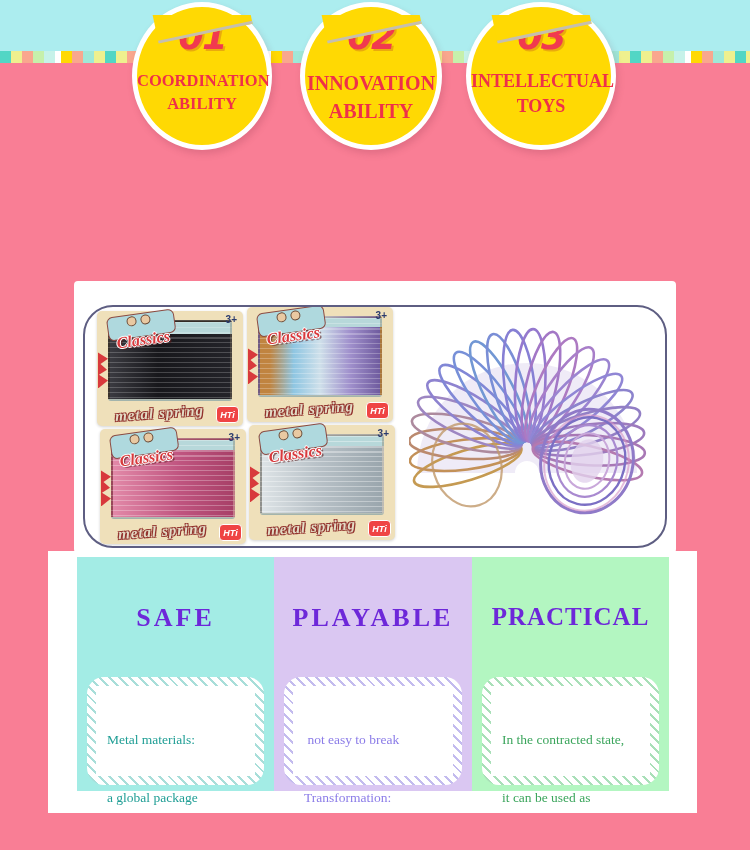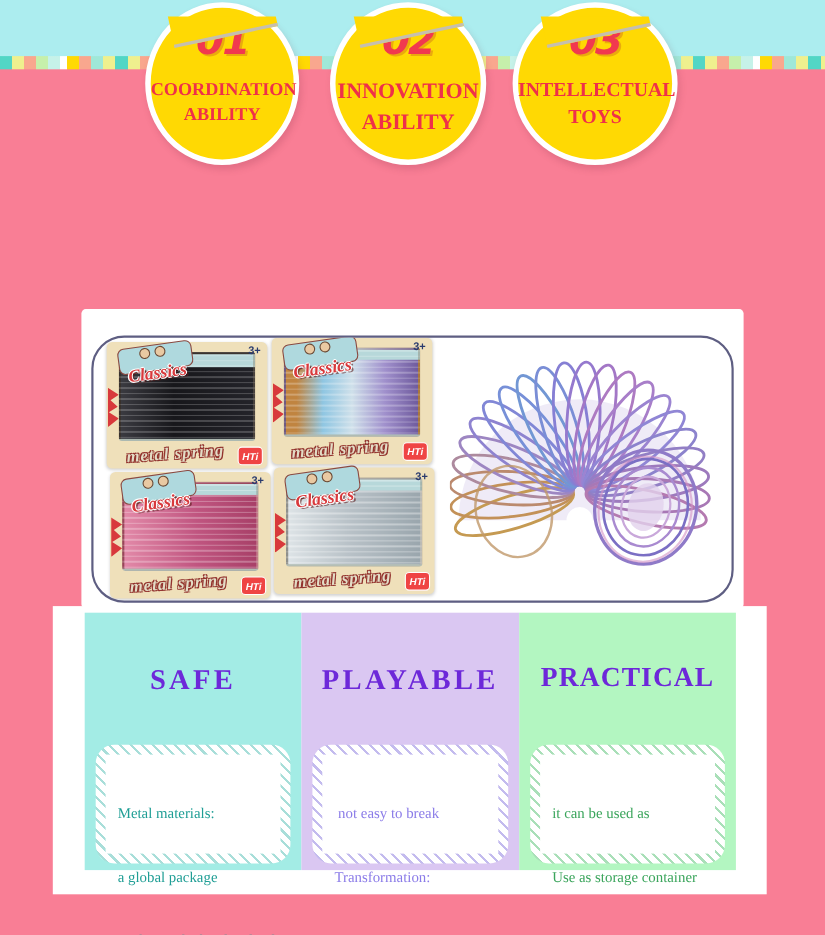--- a/index.html
+++ b/index.html
@@ -320,20 +320,21 @@
             
             
           </div>
         </div>
       </div>
 
       <div class="panel p-prac">
         <div class="panel-title">PRACTICAL</div>
         <div class="hatch h-green">
           <div class="hatch-inner t-green">
+            <span class="line">In the contracted state,</span>
             <span class="line">it can be used as</span>
             <span class="line">Use as storage container</span>
             
             
           </div>
         </div>
       </div>
 
     </div>
   </div>

